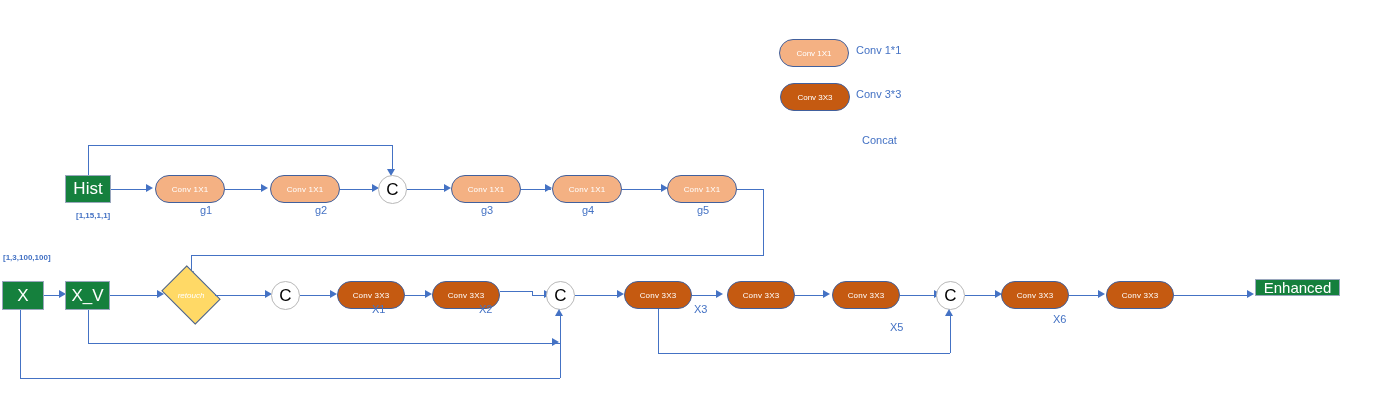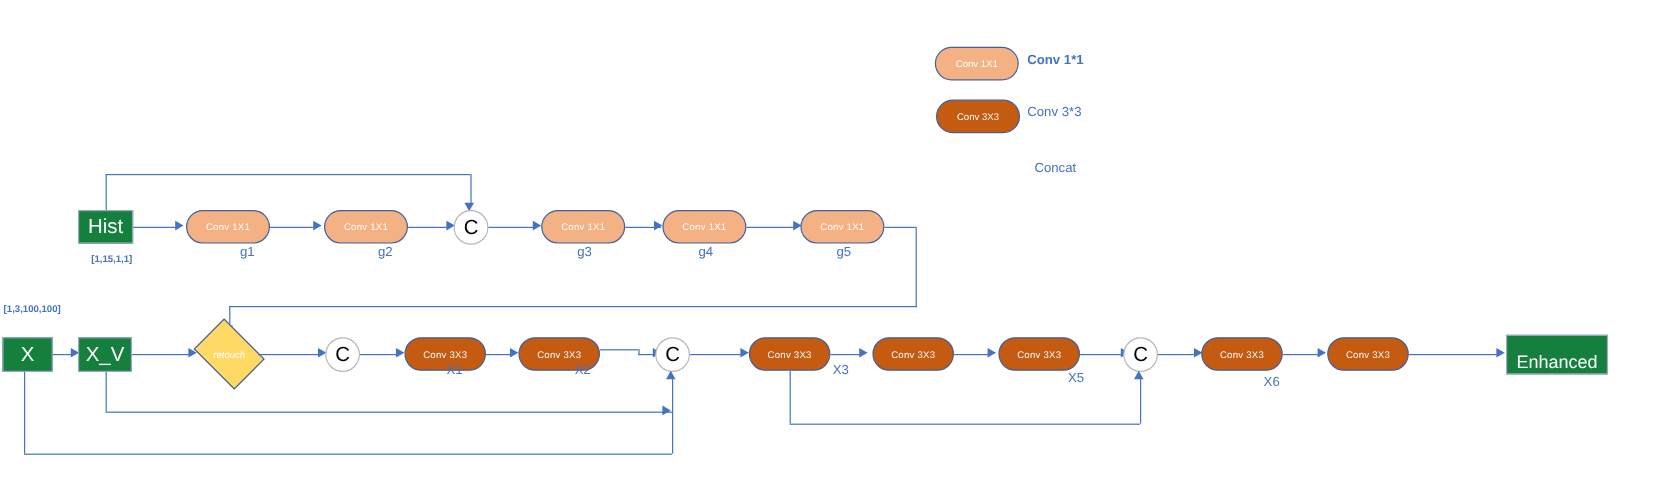--- a/index.html
+++ b/index.html
@@ -44,21 +44,21 @@
   .arr-u{border-left:4.5px solid transparent;border-right:4.5px solid transparent;border-bottom:7px solid #4472c4;}
 </style>
 </head>
 <body>
 
 <div id="canvas">
 
   <div class="node legend-pill conv1" style="left:779px;top:39px;width:70px;height:28px;">
     <span>Conv 1X1</span>
   </div>
-  <div class="cap legend-text" style="left:856px;top:44px;font-weight:bold;">Conv 1*1</div>
+  <div class="cap legend-text" style="left:856px;top:44px;">Conv 1*1</div>
 
   <div class="node legend-pill conv3" style="left:780px;top:83px;width:70px;height:28px;">
     <span>Conv 3X3</span>
   </div>
   <div class="cap legend-text" style="left:856px;top:88px;">Conv 3*3</div>
 
   <div class="cap legend-text" style="left:862px;top:134px;">Concat</div>
 
   <div class="v" style="left:88px;top:145px;height:31px;"></div>
   <div class="h" style="left:88px;top:145px;width:304px;"></div>
@@ -193,21 +193,21 @@
     <span>Conv 3X3</span>
   </div>
   <div class="cap" style="left:786px;top:303px;"></div>
 
   <div class="h" style="left:795px;top:295px;width:30px;"></div>
   <div class="arr arr-r" style="left:823px;top:290px;"></div>
 
   <div class="node conv conv3" style="left:832px;top:281px;width:68px;height:28px;">
     <span>Conv 3X3</span>
   </div>
-  <div class="cap" style="left:890px;top:309px;">X5</div>
+  <div class="cap" style="left:890px;top:321px;">X5</div>
 
   <div class="h" style="left:900px;top:295px;width:36px;"></div>
   <div class="arr arr-r" style="left:934px;top:290px;"></div>
 
   <div class="node circ" style="left:936px;top:281px;width:29px;height:29px;">
     <span>C</span>
   </div>
 
   <div class="h" style="left:965px;top:295px;width:32px;"></div>
   <div class="arr arr-r" style="left:995px;top:290px;"></div>
@@ -220,21 +220,21 @@
   <div class="h" style="left:1069px;top:295px;width:31px;"></div>
   <div class="arr arr-r" style="left:1098px;top:290px;"></div>
 
   <div class="node conv conv3" style="left:1106px;top:281px;width:68px;height:28px;">
     <span>Conv 3X3</span>
   </div>
 
   <div class="h" style="left:1174px;top:295px;width:75px;"></div>
   <div class="arr arr-r" style="left:1247px;top:290px;"></div>
 
-  <div class="node rect" style="left:1255px;top:279px;width:85px;height:33px;font-size:15px;align-items:flex-end;">
+  <div class="node rect" style="left:1255px;top:279px;width:85px;height:17px;font-size:15px;">
     <span>Enhanced</span>
   </div>
 
   <div class="v" style="left:88px;top:310px;height:33px;"></div>
   <div class="h" style="left:88px;top:343px;width:472px;"></div>
   <div class="arr arr-r" style="left:552px;top:338px;"></div>
 
   <div class="v" style="left:20px;top:310px;height:68px;"></div>
   <div class="h" style="left:20px;top:378px;width:540px;"></div>
   <div class="v" style="left:560px;top:315px;height:63px;"></div>

